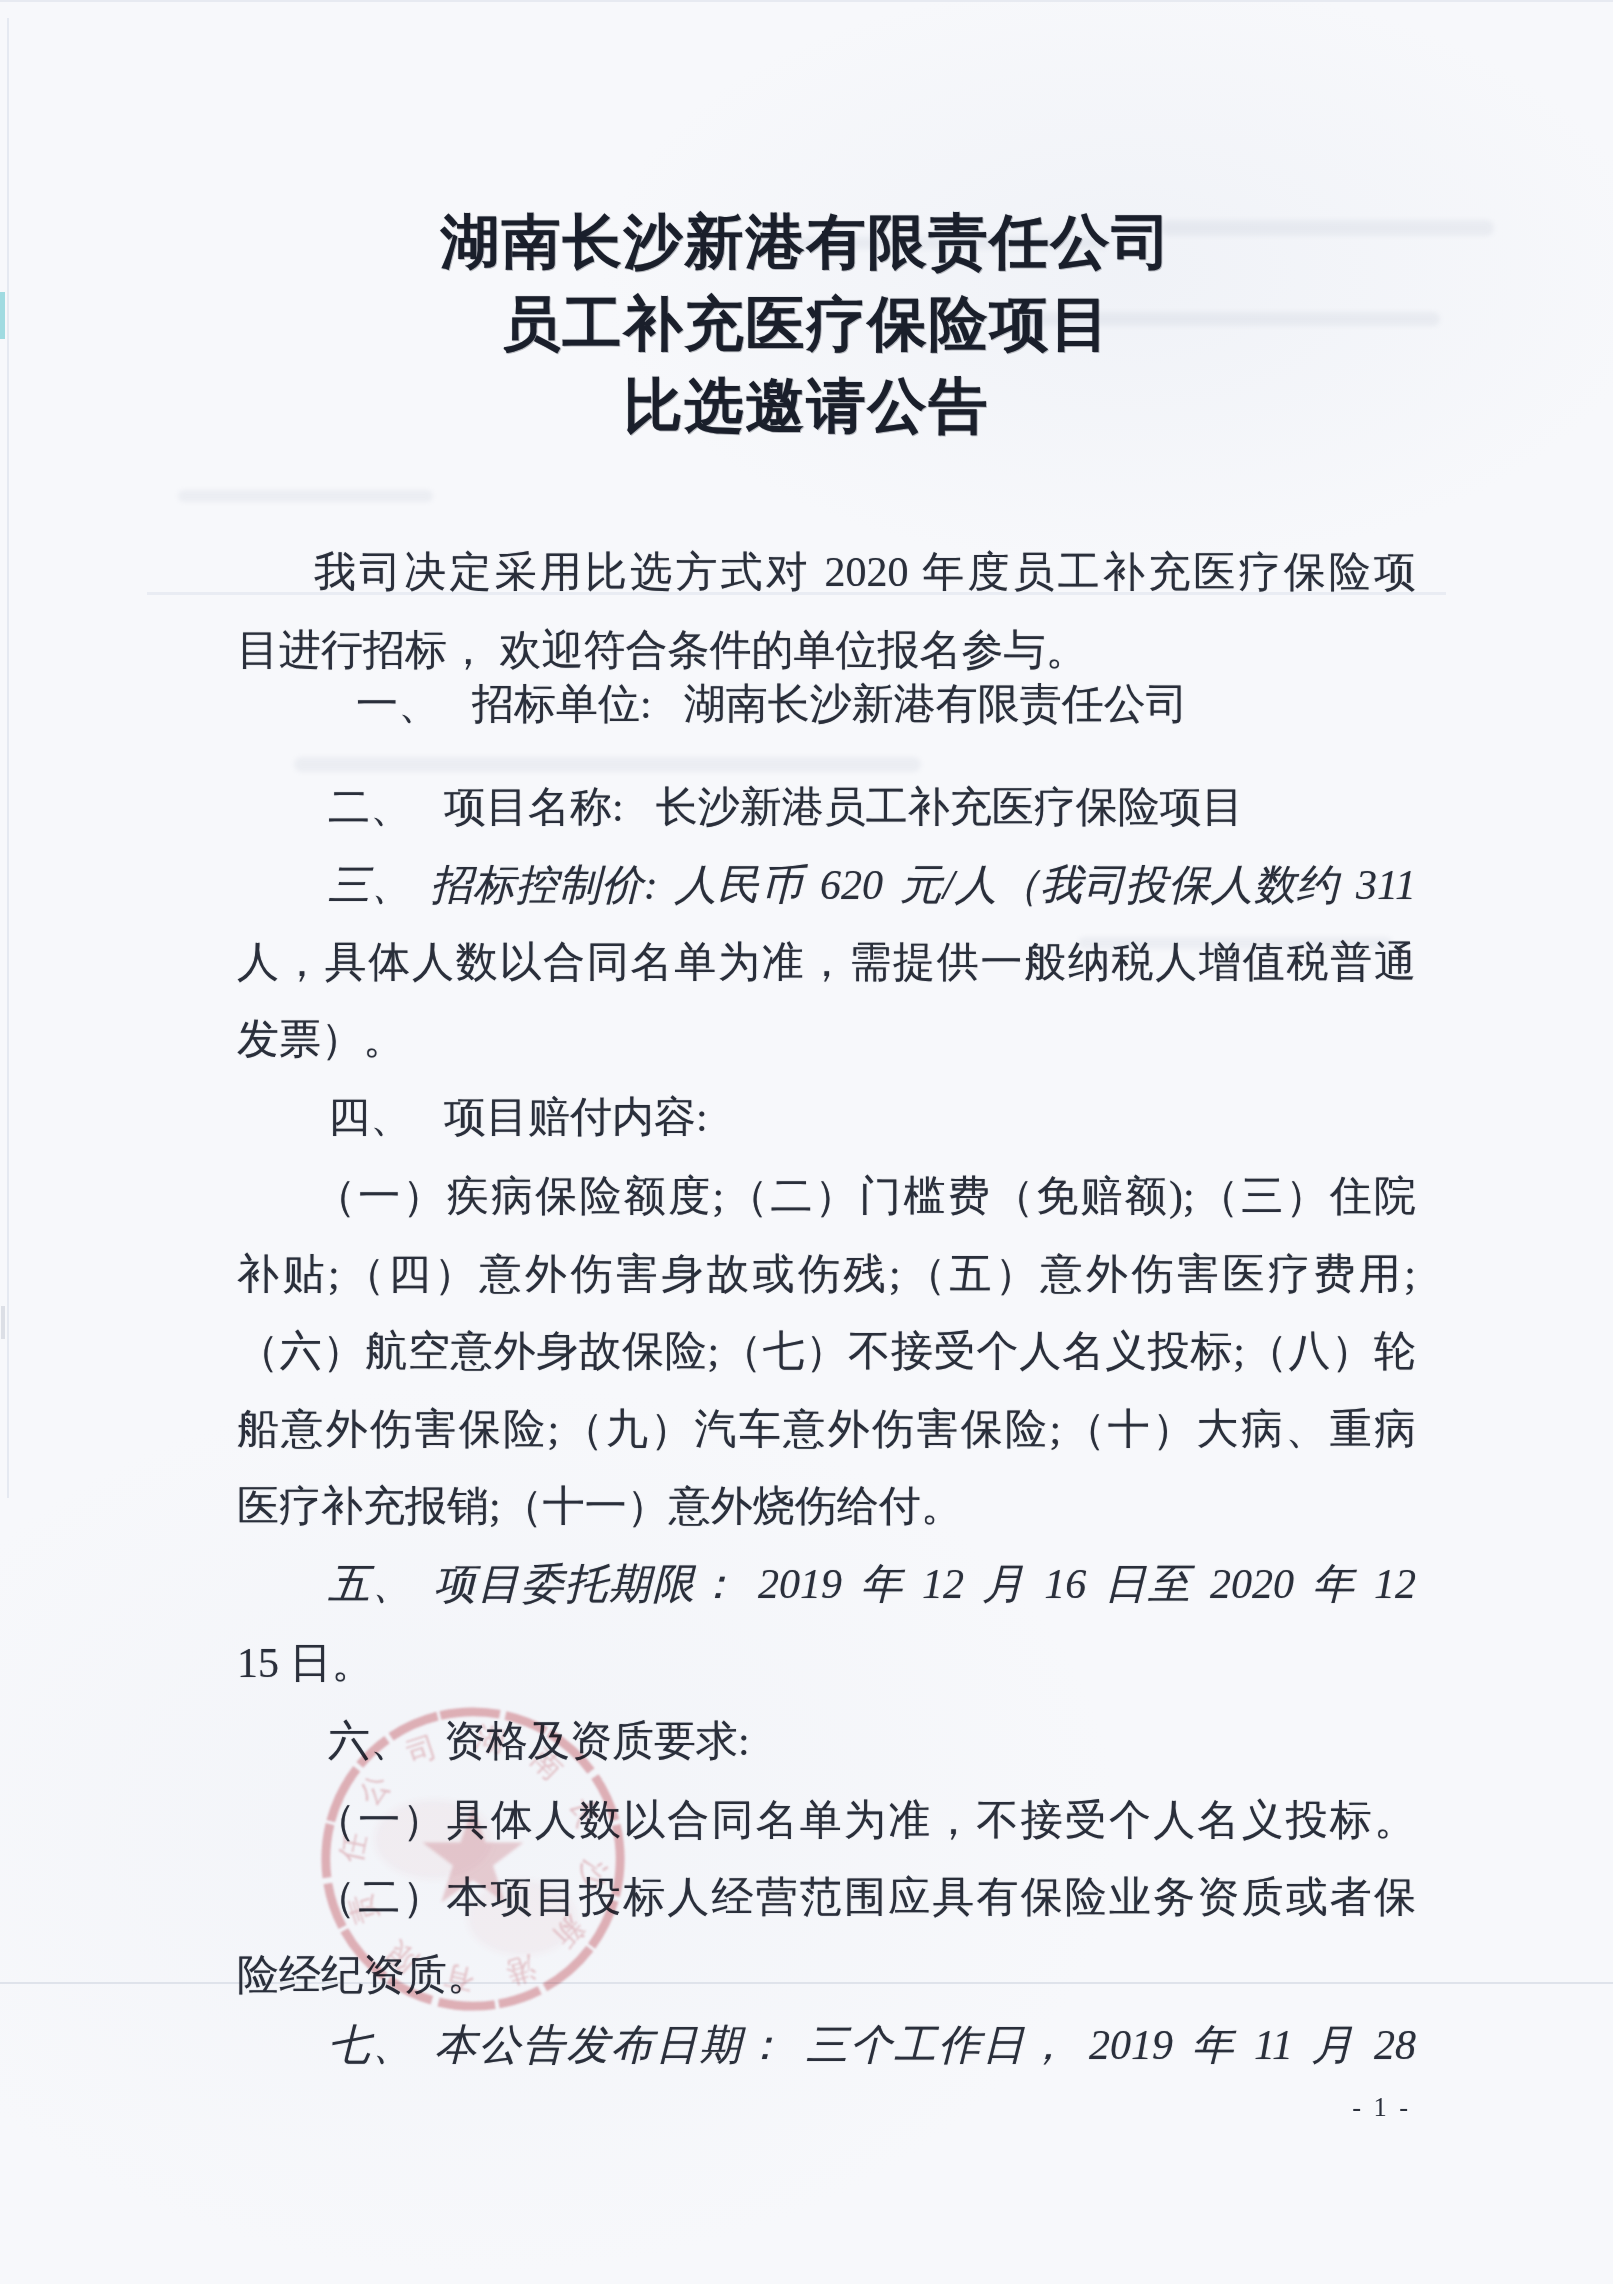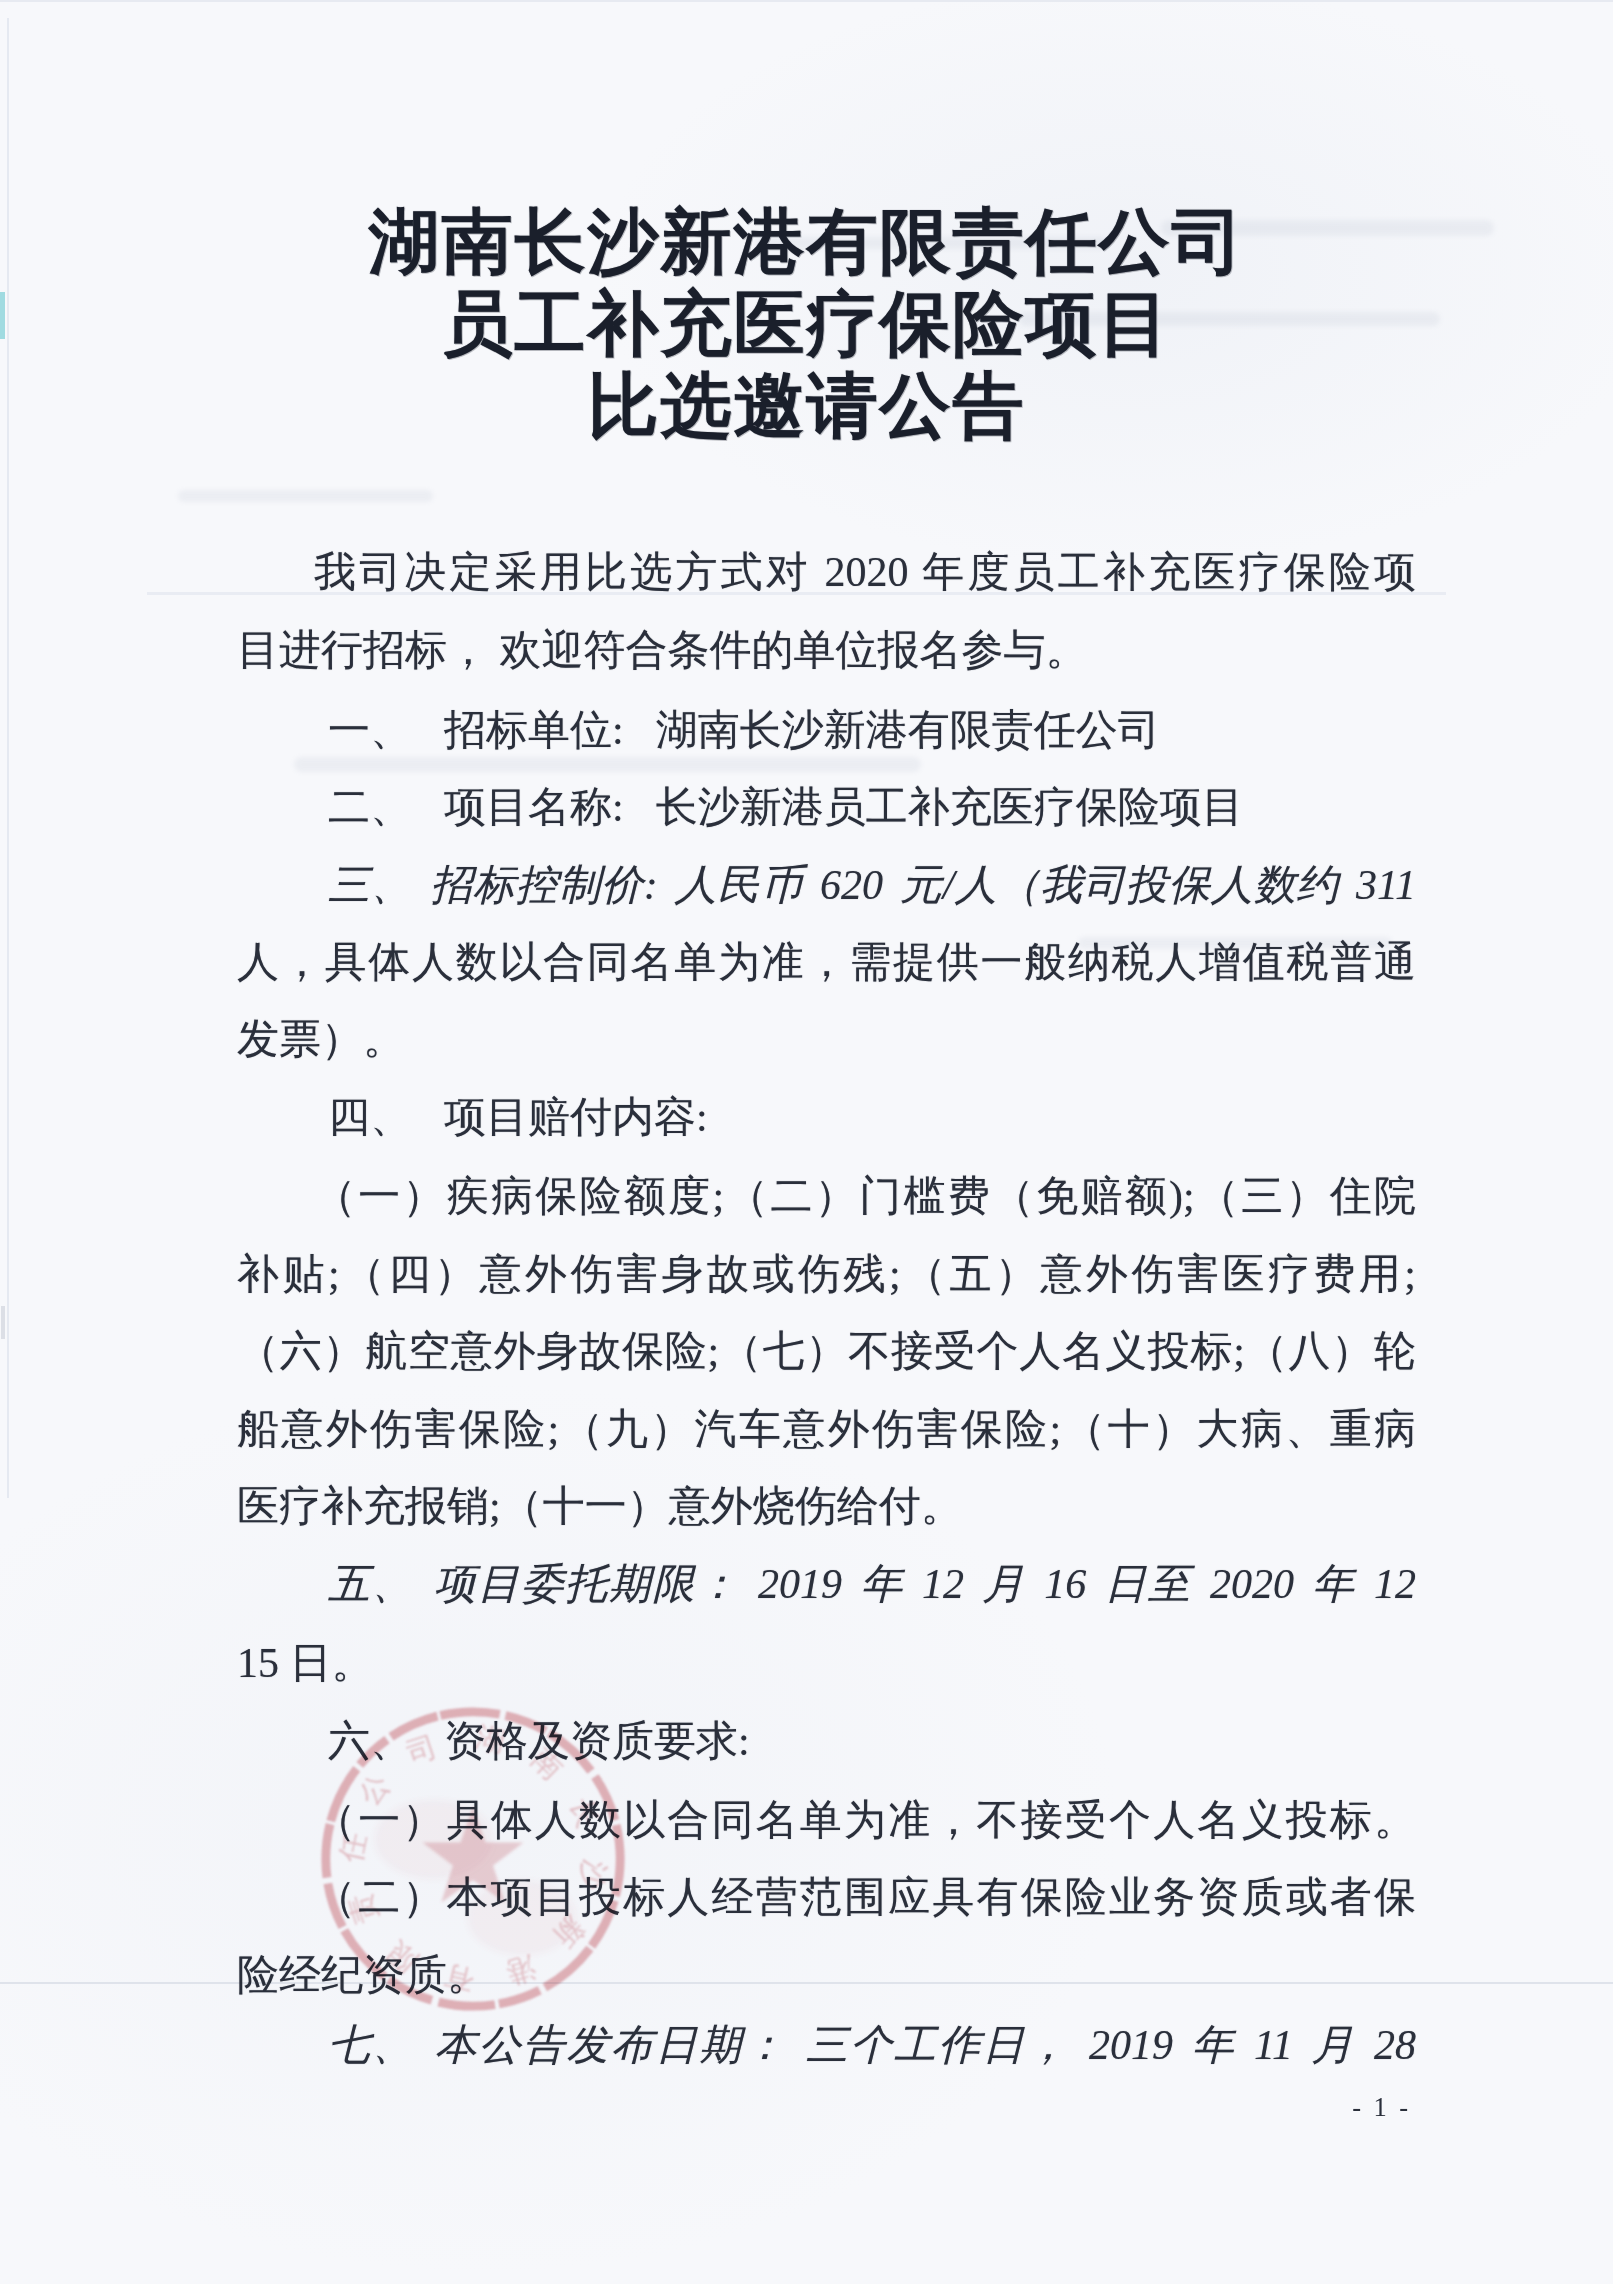--- a/index.html
+++ b/index.html
@@ -17,21 +17,21 @@
     color: #272c38;
   }
 
   
   .title-block {
     position: absolute;
     top: 201px; left: 0; right: 0;
     text-align: center;
   }
   .title-line {
-    font-size: 71px;
+    font-size: 59px;
     line-height: 82px;
     font-weight: bold;
     letter-spacing: 2px;
     color: #1a1f2b;
     text-shadow: 0 0 1px rgba(26,31,43,0.6), 1px 1px 0 rgba(26,31,43,0.25);
     white-space: nowrap;
   }
 
   
   .ln {
@@ -48,21 +48,21 @@
   .ind { left: 314px; }                          
   .li  { left: 328px; word-spacing: 21.6px; }      
   .just {
     right: 197px;
     white-space: normal;
     text-align: justify;
     text-align-last: justify;
   }
   .li.just { word-spacing: 5.9px; font-style: italic; }
 
-  .t556  { top: 545px; }  .t636  { top: 623px; }  .t717  { top: 703px; }
+  .t556  { top: 545px; }  .t636  { top: 623px; }  .t717  { top: 677px; margin-left: 28px; }
   .t796  { top: 780px; }  .t875  { top: 858px; }  .t954  { top: 935px; }
   .t1032 { top: 1012px; } .t1112 { top: 1090px; } .t1193 { top: 1169px; font-family: Liberation Serif, serif; }
   .t1272 { top: 1247px; } .t1351 { top: 1324px; } .t1430 { top: 1402px; }
   .t1509 { top: 1479px; } .t1589 { top: 1557px; } .t1669 { top: 1636px; }
   .t1749 { top: 1714px; } .t1829 { top: 1793px; } .t1908 { top: 1870px; }
   .t1987 { top: 1948px; } .t2059 { top: 2018px; }
 
   
   .page-number {
     position: absolute;

